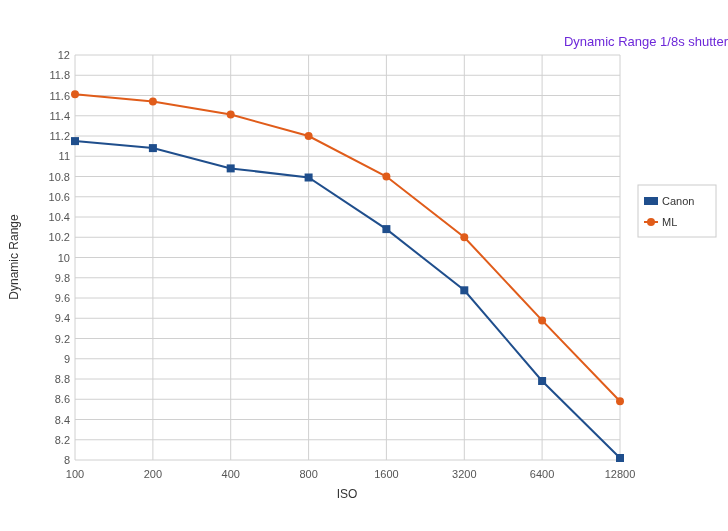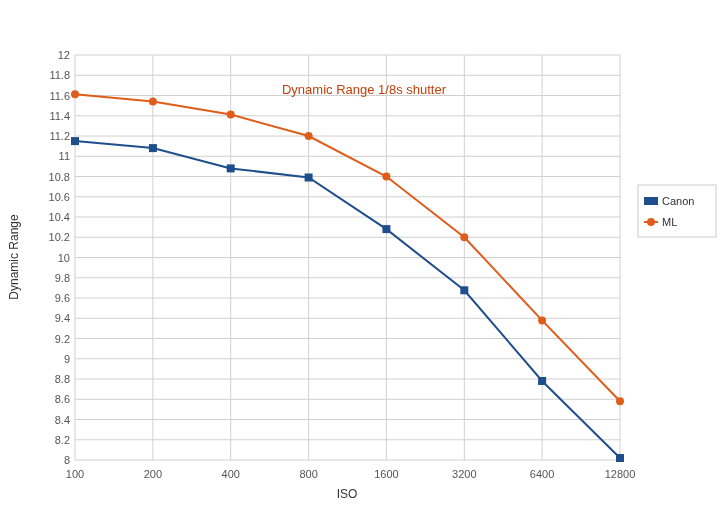--- a/index.html
+++ b/index.html
@@ -159,16 +159,16 @@
       <rect x="644" y="197" width="14" height="8" fill="#1f4e8c"></rect>
       <text x="662" y="205" font-size="11" fill="#333">Canon</text>
 
       <line x1="644" y1="222" x2="658" y2="222" stroke="#e05c1a" stroke-width="2"></line>
       <circle cx="651" cy="222" r="4" fill="#e05c1a"></circle>
       <text x="662" y="226" font-size="11" fill="#333">ML</text>
     </g>
 
   </svg>
 
-  <div style="position:absolute; top:34px; left:0; right:0; text-align:center; font-size:13px; color:#c2410c;margin-top:48px;">
+  <div style="position:absolute; top:34px; left:0; right:0; text-align:right; font-size:13px; color:#6d28d9;">
     <span>Dynamic Range 1/8s shutter</span>
   </div>
 </div>
 
 </body></html>

